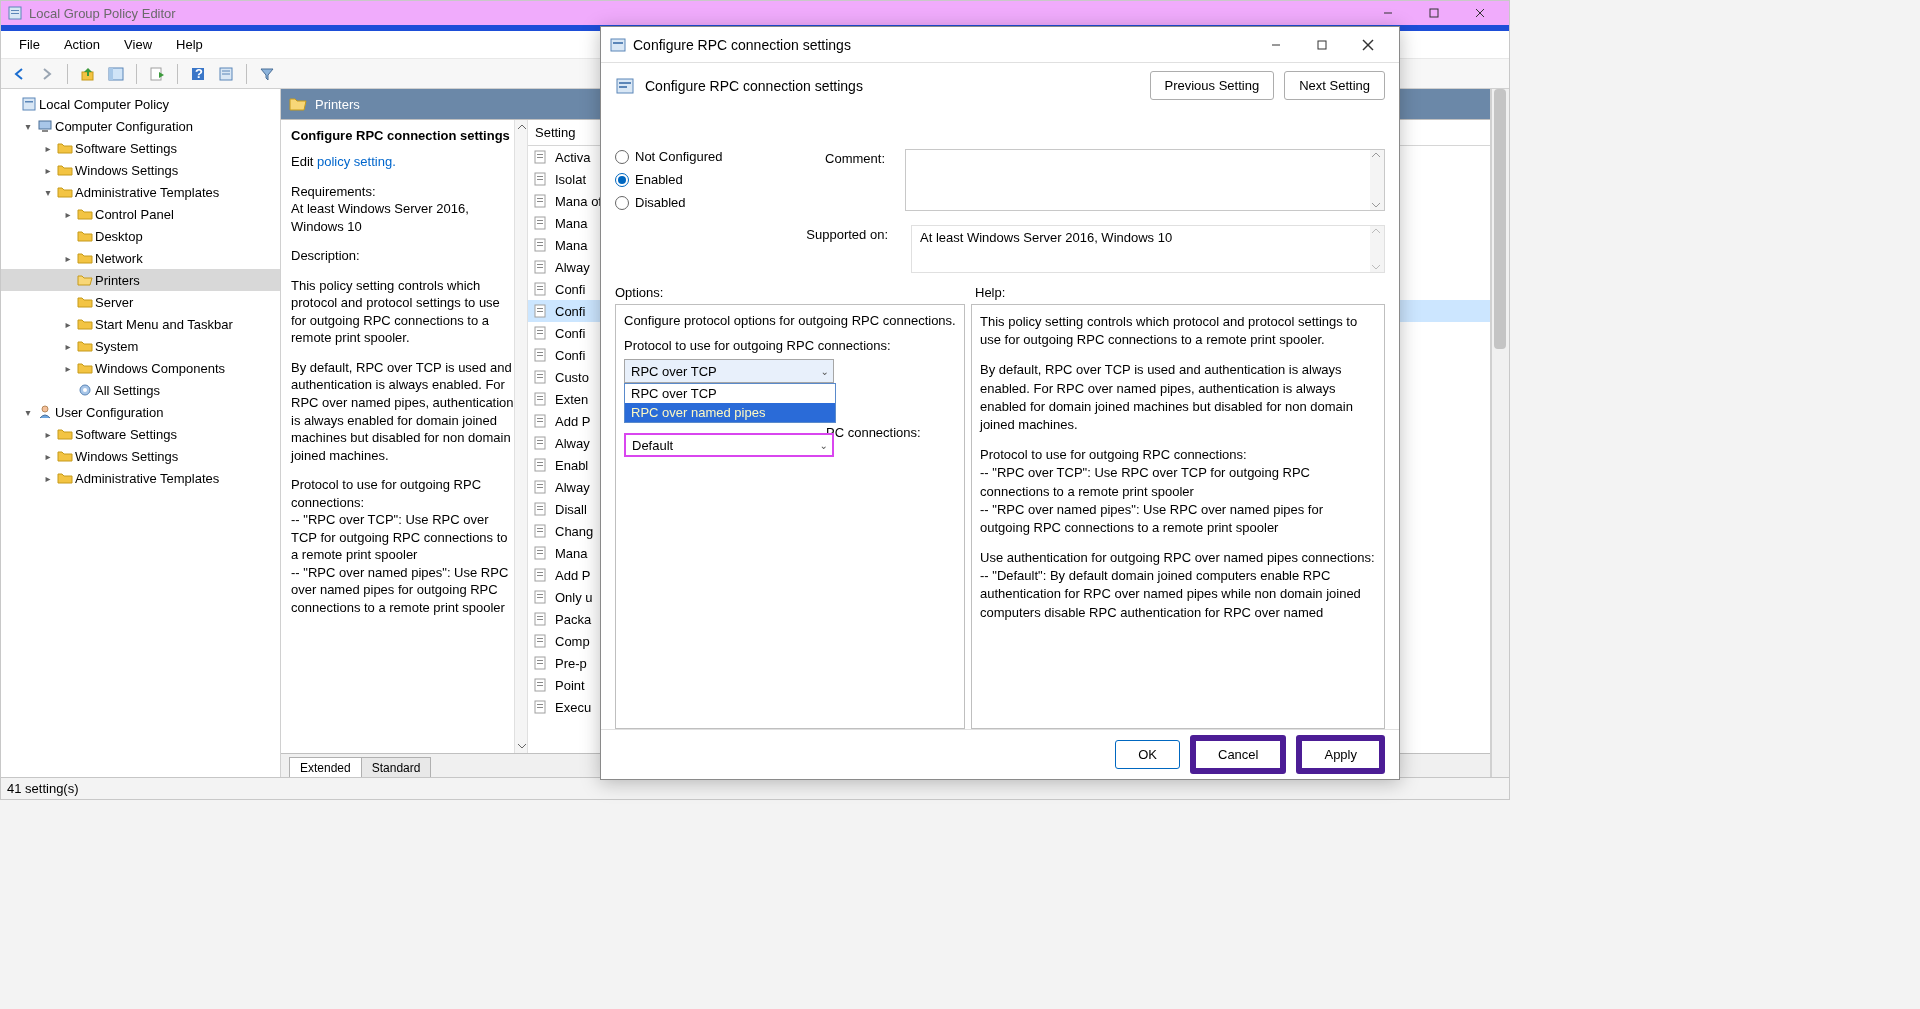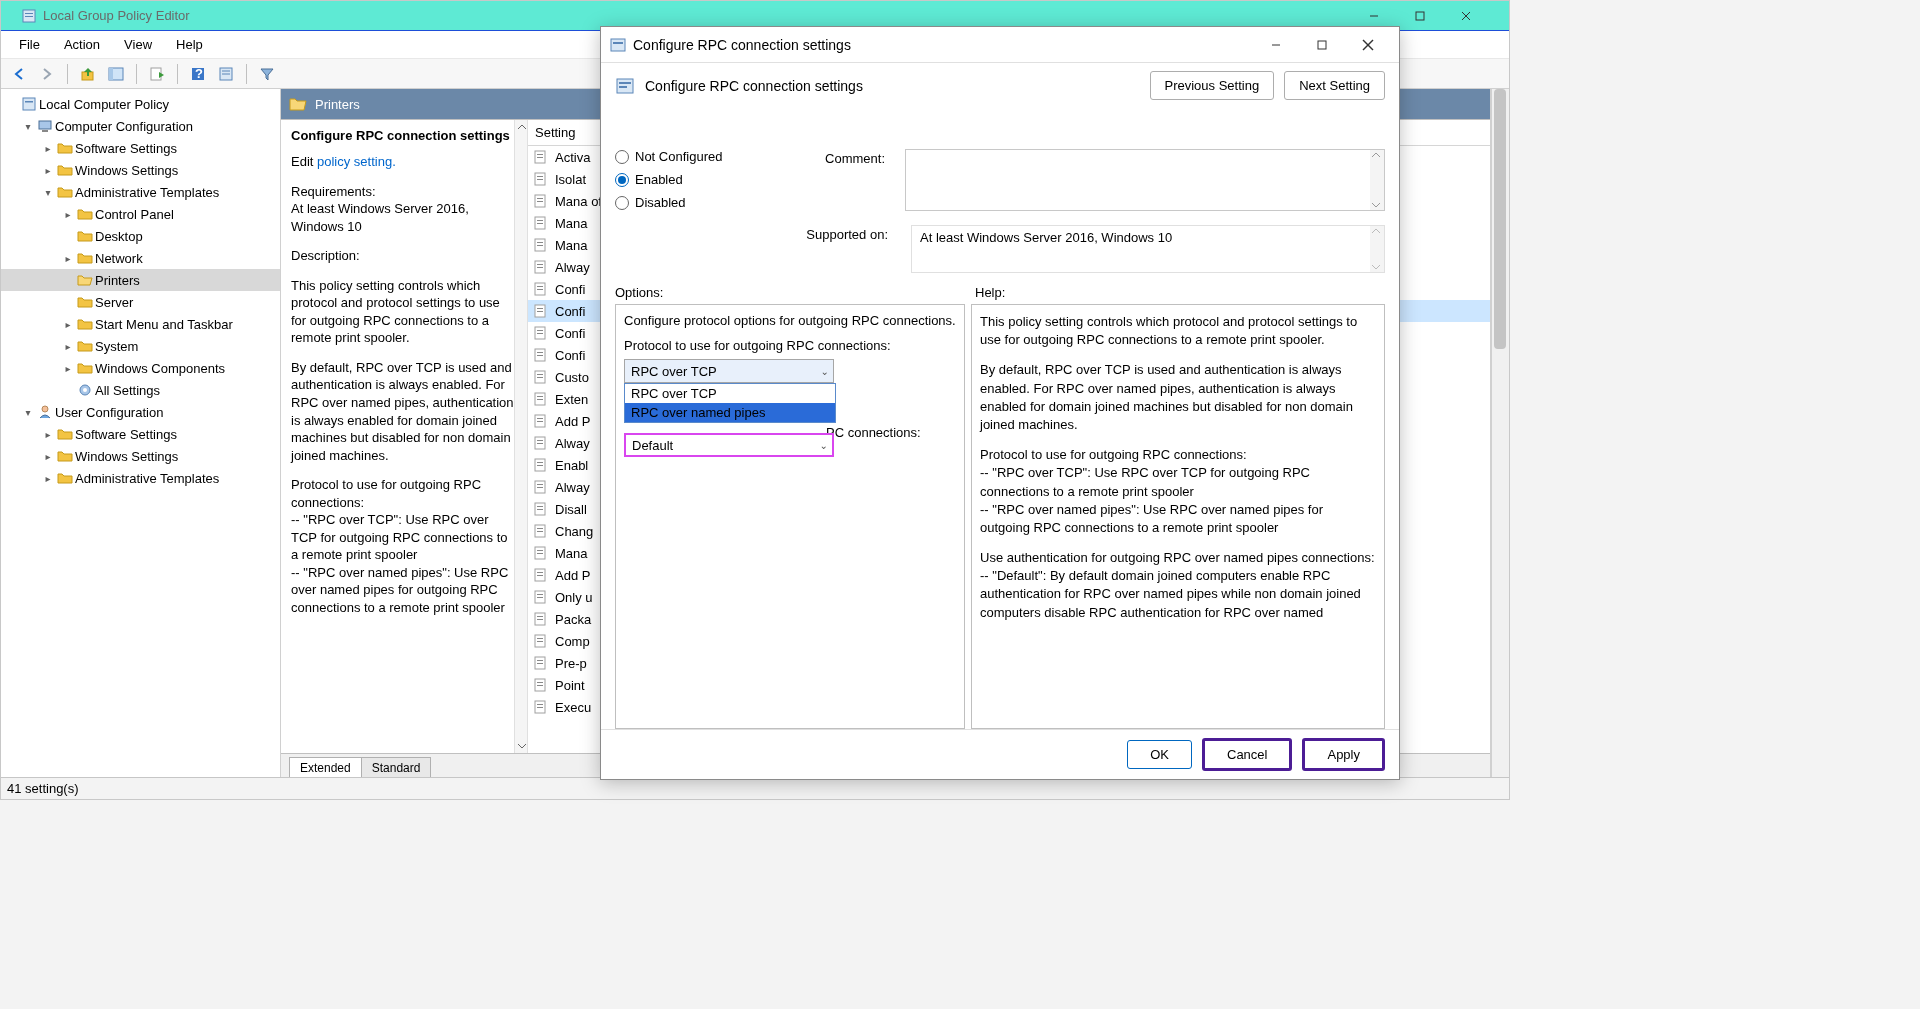--- a/index.html
+++ b/index.html
@@ -1,20 +1,20 @@
 <!DOCTYPE html>
 <html><head>
 <meta charset="utf-8">
 <style>
 * { box-sizing: border-box; margin: 0; padding: 0; font-family: "Segoe UI", Tahoma, sans-serif; font-size: 13px; }
 body { background: #f3f3f3; width: 1920px; height: 1009px; overflow: hidden; position: relative; color: #000; }
 
 
 .main-window { position: absolute; top: 0; left: 0; width: 1510px; height: 800px; background: #fff; border: 1px solid #c8c8c8; display: flex; flex-direction: column; }
-.title-bar { height: 30px; background: #5eead4; display: flex; align-items: center; padding: 0 20px; border-bottom: 1px solid #1d4ed8; }
+.title-bar { height: 30px; background: #f0abfc; display: flex; align-items: center; padding: 0 6px; border-bottom: 6px solid #1d4ed8; }
 .title-icon { width: 16px; height: 16px; margin-right: 6px; }
 .title-text { flex: 1; color: #6a6a6a; }
 .win-controls { display: flex; }
 .win-btn { width: 46px; height: 28px; display: flex; align-items: center; justify-content: center; }
 .menu-bar { height: 28px; display: flex; align-items: center; padding: 0 8px; gap: 4px; background: #fff; border-bottom: 1px solid #e8e8e8; }
 .menu-item { padding: 4px 10px; cursor: default; }
 .toolbar { height: 30px; display: flex; align-items: center; padding: 0 6px; gap: 4px; background: #f7f7f7; border-bottom: 1px solid #d0d0d0; }
 .tb-btn { width: 24px; height: 24px; display: flex; align-items: center; justify-content: center; }
 .tb-sep { width: 1px; height: 20px; background: #c0c0c0; margin: 0 4px; }
 
@@ -81,24 +81,24 @@
 .oh-row { display: flex; margin: 6px 0 4px 0; }
 .oh-left { width: 360px; }
 .oh-right { flex: 1; }
 .panels { display: flex; gap: 6px; flex: 1; overflow: hidden; justify-content: center; }
 .opt-panel { width: 350px; border: 1px solid #bfbfbf; padding: 8px; overflow: visible; position: relative; }
 .help-panel { flex: 1; border: 1px solid #bfbfbf; padding: 8px; overflow: auto; line-height: 1.4; position: relative; }
 .dropdown { width: 210px; height: 24px; border: 1px solid #a6a6a6; background: #e8f0fb; display: flex; align-items: center; padding: 0 6px; position: relative; margin-bottom: 4px; }
 .dd-arrow { position: absolute; right: 4px; font-size: 10px; color: #555; }
 .dd-list { position: absolute; top: 23px; left: -1px; width: 212px; border: 1px solid #5a8acb; background: #fff; z-index: 5; }
 .dd-item { padding: 2px 6px; }
-.dd-item.hl { background: #2a6bd8; color: #000000; }
+.dd-item.hl { background: #2a6bd8; color: #fef9c3; }
 .dropdown2 { width: 210px; height: 24px; border: 2px solid #d946ef; background: #fff; display: flex; align-items: center; padding: 0 6px; position: relative; margin-top: 50px; }
 .dlg-footer { height: 50px; display: flex; align-items: center; justify-content: flex-end; gap: 10px; padding: 0 14px; border-top: 1px solid #e0e0e0; }
-.dlg-btn { padding: 6px 22px; border: 3px solid #4c1d95; background: #fff; border-radius: 3px; cursor: pointer; }
+.dlg-btn { padding: 6px 22px; border: 6px solid #4c1d95; background: #fff; border-radius: 3px; cursor: pointer; }
 .dlg-btn.primary { border: 1px solid #0067c0; }
 
 
 .folder-svg { fill: #f3c443; stroke: #c69a1a; }
 .folder-svg.open { fill: #f8d777; }
 .gear-svg { stroke: #5a85b6; fill: #a8c6e8; }
 .doc-svg { fill: #fff; stroke: #a0a0a0; }
 
 p.hp { margin-bottom: 12px; }
 </style>

